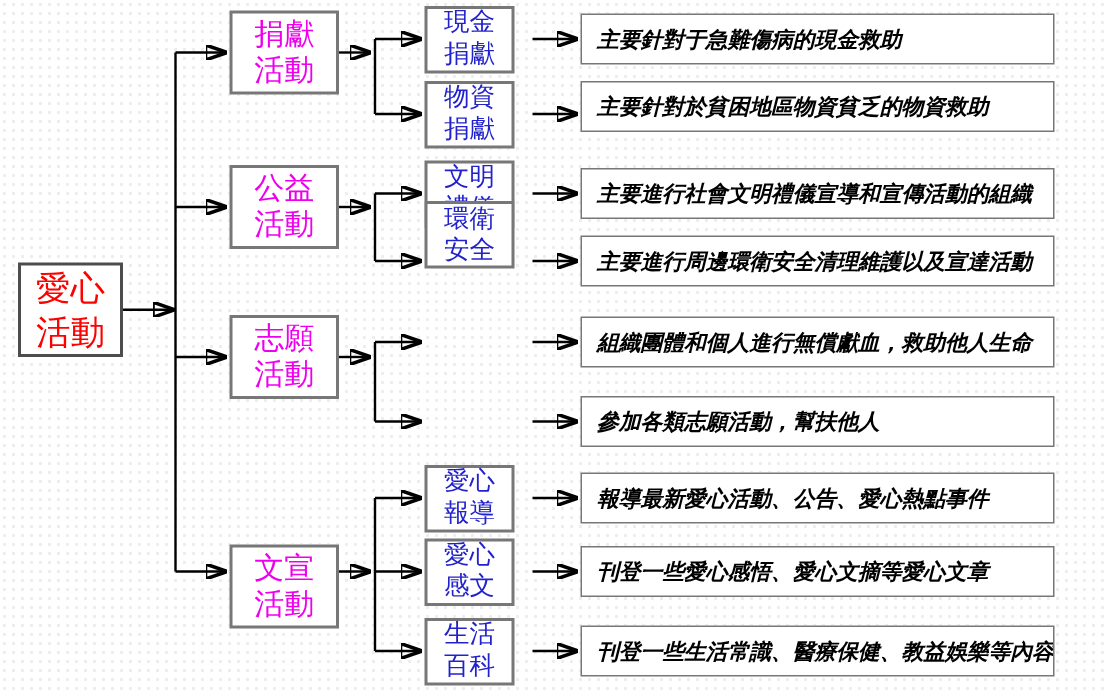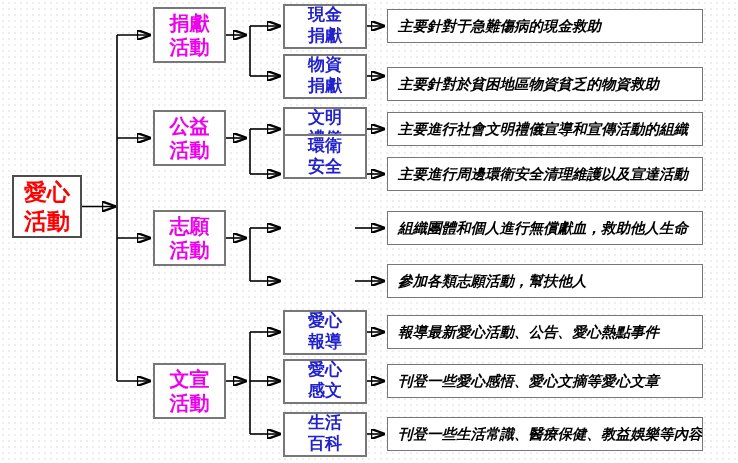--- a/index.html
+++ b/index.html
@@ -18,37 +18,37 @@
   svg.connectors{position:absolute;left:0;top:0;width:738px;height:463px;}
   svg.connectors path, svg.connectors line{stroke:var(--connector,#000);stroke-width:1.6;fill:none;}
 
   .node{
     position:absolute;
     background:#fff;
     border:2px solid var(--box-border,#777);
     display:flex;align-items:center;justify-content:center;
     text-align:right;
     white-space:pre-line;
-    font-weight:bold;
+    font-weight:normal;
     box-sizing:border-box;
     line-height:1.22;
   }
   .root-node{
     left:12px;top:175px;width:70px;height:63px;
     color:var(--root-text,#f00);
     font-size:23px;
     border-color:#4d4d4d;
   }
   .group-node{
     left:153px;width:73px;height:56px;
     color:var(--group-text,#e0e);
     font-size:20px;
   }
   .child-node{
-    left:283px;width:84px;height:45px;
+    left:283px;width:60px;height:45px;
     color:var(--child-text,#22c);
     font-size:17px;
   }
   .desc-box{
     position:absolute;
     left:387px;width:316px;height:34px;
     background:#fff;
     border:1.5px solid var(--box-border,#777);
     box-sizing:border-box;
     display:flex;align-items:center;
@@ -135,21 +135,21 @@
   <div class="node child-node" style="top:134px">環衛
 安全</div>
   <div class="node child-node" style="top:309.5px">愛心
 報導</div>
   <div class="node child-node" style="top:358.5px">愛心
 感文</div>
   <div class="node child-node" style="top:411.5px">生活
 百科</div>
 
   <div class="desc-box" style="top:9px">主要針對于急難傷病的現金救助</div>
-  <div class="desc-box" style="top:67px">主要針對於貧困地區物資貧乏的物資救助</div>
+  <div class="desc-box" style="top:54px">主要針對於貧困地區物資貧乏的物資救助</div>
   <div class="desc-box" style="top:157px">主要進行周邊環衛安全清理維護以及宣達活動</div>
   <div class="desc-box" style="top:112px">主要進行社會文明禮儀宣導和宣傳活動的組織</div>
   <div class="desc-box" style="top:211px">組織團體和個人進行無償獻血，救助他人生命</div>
   <div class="desc-box" style="top:264px">參加各類志願活動，幫扶他人</div>
   <div class="desc-box" style="top:315px">報導最新愛心活動、公告、愛心熱點事件</div>
   <div class="desc-box" style="top:417px">刊登一些生活常識、醫療保健、教益娛樂等內容</div>
   <div class="desc-box" style="top:364px">刊登一些愛心感悟、愛心文摘等愛心文章</div>
 
 </div>
 

